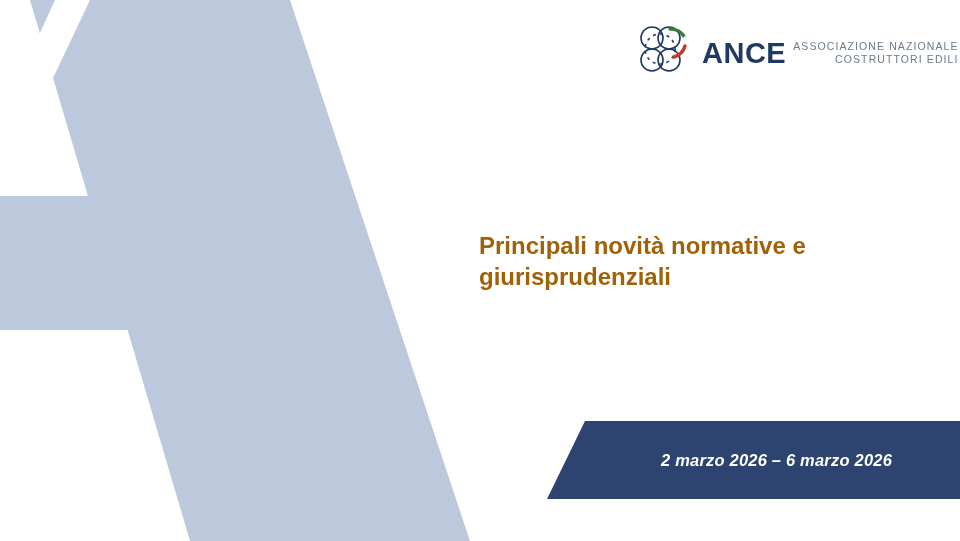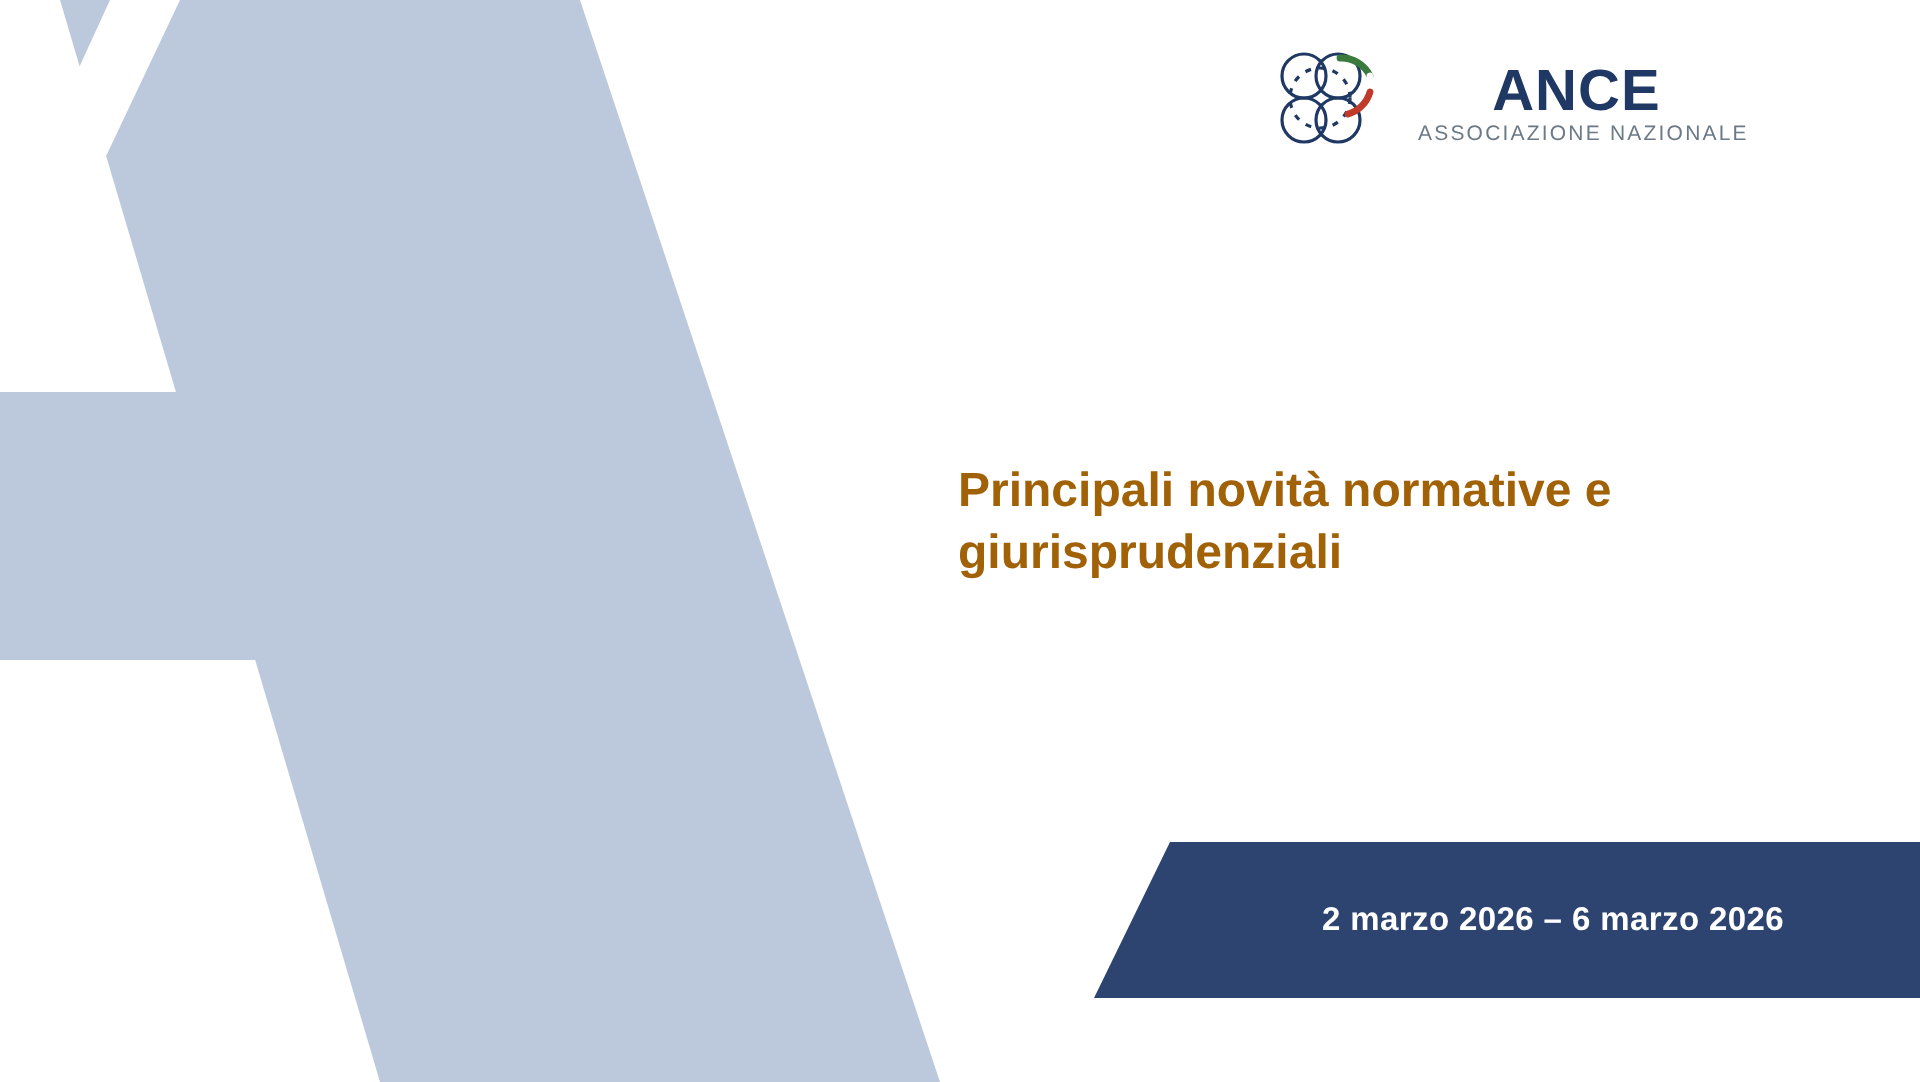--- a/index.html
+++ b/index.html
@@ -44,21 +44,20 @@
   .logo-mark {
     width: 62px;
     height: 58px;
     flex: 0 0 auto;
     position: relative;
   }
   .logo-text {
     margin-left: 4px;
     display: flex;
     align-items: center;
-    flex-direction: column;
   }
   .logo-ance {
     font-size: 29px;
     font-weight: bold;
     color: #1f3864;
     letter-spacing: 0.5px;
     line-height: 1;
   }
   .logo-sub {
     margin-left: 7px;
@@ -118,20 +117,21 @@
     height: 78px;
     display: flex;
     align-items: center;
     justify-content: center;
     padding-left: 46px;
     box-sizing: border-box;
     color: #ffffff;
     font-size: 16.5px;
     font-weight: bold;
     letter-spacing: 0.2px;
+    font-style: italic;
   }
 </style>
 </head>
 <body>
 
 <div class="slide">
 
   <svg class="deco-a" viewBox="0 0 480 541" preserveAspectRatio="none">
     <polygon points="30,0 290,0 470,541 190,541" fill="#bcc9dc"></polygon>
     <polygon points="0,196 145,196 145,330 0,330" fill="#bcc9dc"></polygon>
@@ -151,20 +151,21 @@
         </g>
         <path d="M34 5 A16 16 0 0 1 49 14" stroke="#3a7a3c" stroke-width="3.4" fill="none" stroke-linecap="round"></path>
         <path d="M49 14 A16 16 0 0 1 49 22" stroke="#ffffff" stroke-width="3.4" fill="none" stroke-linecap="round"></path>
         <path d="M49 22 A16 16 0 0 1 38 33" stroke="#c0392b" stroke-width="3.4" fill="none" stroke-linecap="round"></path>
       </svg>
     </div>
     <div class="logo-text">
       <div class="logo-ance">ANCE</div>
       <div class="logo-sub">
         <span>ASSOCIAZIONE NAZIONALE</span>
+        <span>COSTRUTTORI EDILI</span>
       </div>
     </div>
   </div>
 
 
   <div class="title-sub">Principali novità normative e giurisprudenziali</div>
 
   <div class="date-banner">
     <svg viewBox="0 0 413 78" preserveAspectRatio="none">
       <polygon points="38,0 413,0 413,78 0,78" fill="#2e4470"></polygon>

